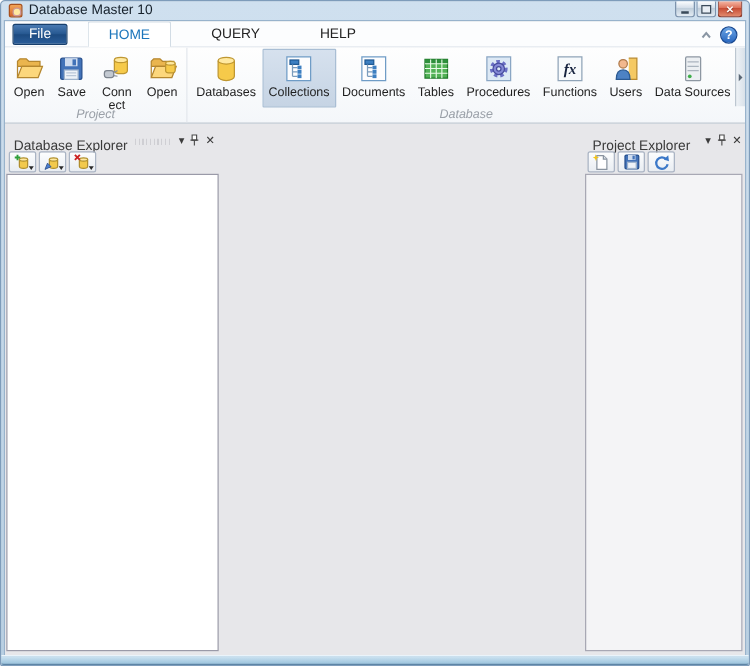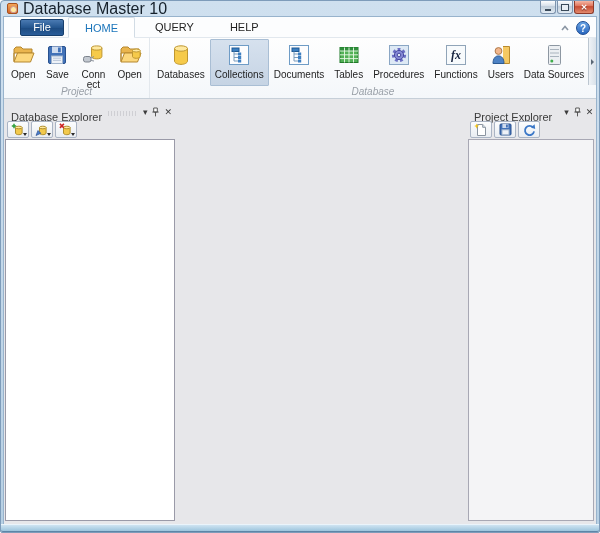--- a/index.html
+++ b/index.html
@@ -13,41 +13,41 @@
     content:""; position:absolute; left:0; right:0; bottom:0; height:6px;
     background:linear-gradient(#cfe4f2,#9cc4dd); border-top:1px solid #eaf4fb;
     border-bottom:1px solid #5d85a6; border-radius:0 0 2px 2px;
   }
   
   .titlebar { position:absolute; left:0; top:0; right:0; height:15px; display:flex; align-items:center; }
   .app-icon { width:11px; height:11px; margin:0 5px 0 6px; border-radius:2px;
     background:linear-gradient(#f2a558,#d4652a); border:1px solid #a8511e; position:relative; }
   .app-icon::after { content:""; position:absolute; left:2px; top:2px; width:5px; height:5px;
     background:#ffe9a0; border-radius:50% 50% 40% 40%; border:1px solid #c99; }
-  .app-title { font-size:16px; color:#15202b; line-height:15px; }
+  .app-title { font-size:11px; color:#15202b; line-height:15px; }
   .win-controls { position:absolute; right:5px; top:0; display:flex; }
   .win-btn { width:16px; height:13px; border:1px solid #7d93ad; border-top:none;
     border-radius:0 0 3px 3px; margin-left:1px;
     background:linear-gradient(#fdfeff,#d3dde8 45%,#bfcdda 46%,#e3ecf4);
     display:flex; align-items:center; justify-content:center; position:relative; }
   .win-btn.min::after { content:""; width:6px; height:2px; background:#3a4a5a; margin-top:5px; }
   .win-btn.max::after { content:""; width:6px; height:5px; border:1px solid #3a4a5a; background:#e8eef4; }
   .win-btn.close { width:20px;
     background:linear-gradient(#f5b6a4,#dd7057 45%,#c64b33 46%,#e28a6d);
     border-color:#8e3a2a; color:#fff; font-size:8px; font-weight:bold; text-shadow:0 1px 1px #7a2a1a; }
   
   .client { position:absolute; left:2px; right:2px; top:15px; bottom:7px;
     background:#e7e7ea; border:1px solid #98b3cc; overflow:hidden; }
   
   .tabrow { position:relative; height:21px; background:#fcfdfe; border-bottom:1px solid #e2e8ee;
     display:flex; align-items:stretch; }
-  .file-btn { align-self:center; margin-left:16px; width:44px; height:17px; border-radius:2px;
+  .file-btn { align-self:center; margin-left:6px; width:44px; height:17px; border-radius:2px;
     background:linear-gradient(#4a7ab2,#24568f 50%,#1c4a80 51%,#2a5d99);
     border:1px solid #173f6d; color:#fff; font-size:11px; line-height:15px; text-align:center; cursor:default; }
-  .tab { padding:0 16px; font-size:11px; color:#222; display:flex; align-items:center; margin-left:4px; }
+  .tab { padding:0 16px; font-size:11px; color:#222; display:flex; align-items:center; margin-left:16px; }
   .tab.active { color:#1b75bb; background:#fff; border:1px solid #d2dce5; border-bottom:1px solid #fff;
     margin-bottom:-1px; border-radius:2px 2px 0 0; }
   .tab-right { position:absolute; right:6px; top:0; height:21px; display:flex; align-items:center; gap:6px; }
   .collapse-caret svg { display:block; }
   .help-btn { width:14px; height:14px; border-radius:50%;
     background:linear-gradient(#6aa4e4,#2a68c0); border:1px solid #1a4a92;
     color:#fff; font-size:10px; font-weight:bold; text-align:center; line-height:13px; }
   
   .ribbon { position:relative; height:61px; background:linear-gradient(#fefefe,#f4f7fa);
     border-bottom:1px solid #c6cfd8; display:flex; overflow:hidden; }

